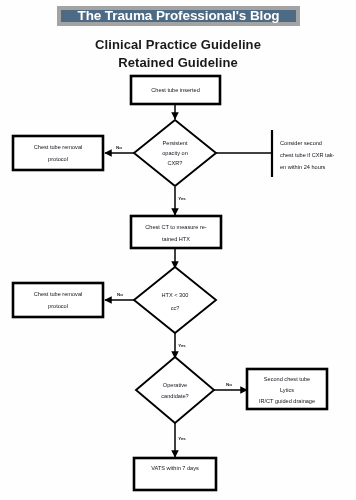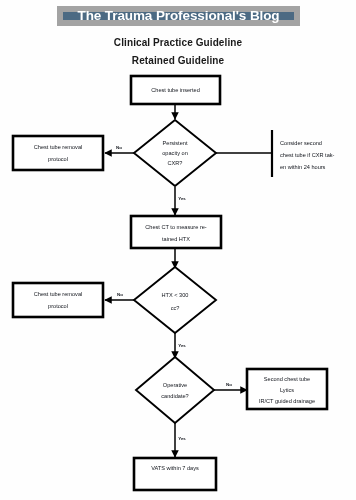--- a/index.html
+++ b/index.html
@@ -23,40 +23,40 @@
     background: #fefefe;
   }
   
   #banner {
     position: absolute;
     left: 57px;
     top: 6px;
     width: 243px;
     height: 20px;
     background: #4c6a83;
-    border: 6px solid #a3a3a3;
+    border: 4px solid #a3a3a3;
     box-sizing: border-box;
     display: flex;
     align-items: center;
     justify-content: center;
   }
   #banner-text {
     color: #ffffff;
     font-size: 13.5px;
     font-weight: bold;
     letter-spacing: -0.1px;
     white-space: nowrap;
     line-height: 1;
   }
   
   .subtitle {
     position: absolute;
     width: 356px;
     text-align: center;
-    font-size: 10px;
+    font-size: 13px;
     font-weight: bold;
     color: #1a1a1a;
     letter-spacing: 0.1px;
   }
   #subtitle1 { top: 37px; }
   #subtitle2 { top: 55px; }
 
   
   #flow {
     position: absolute;

